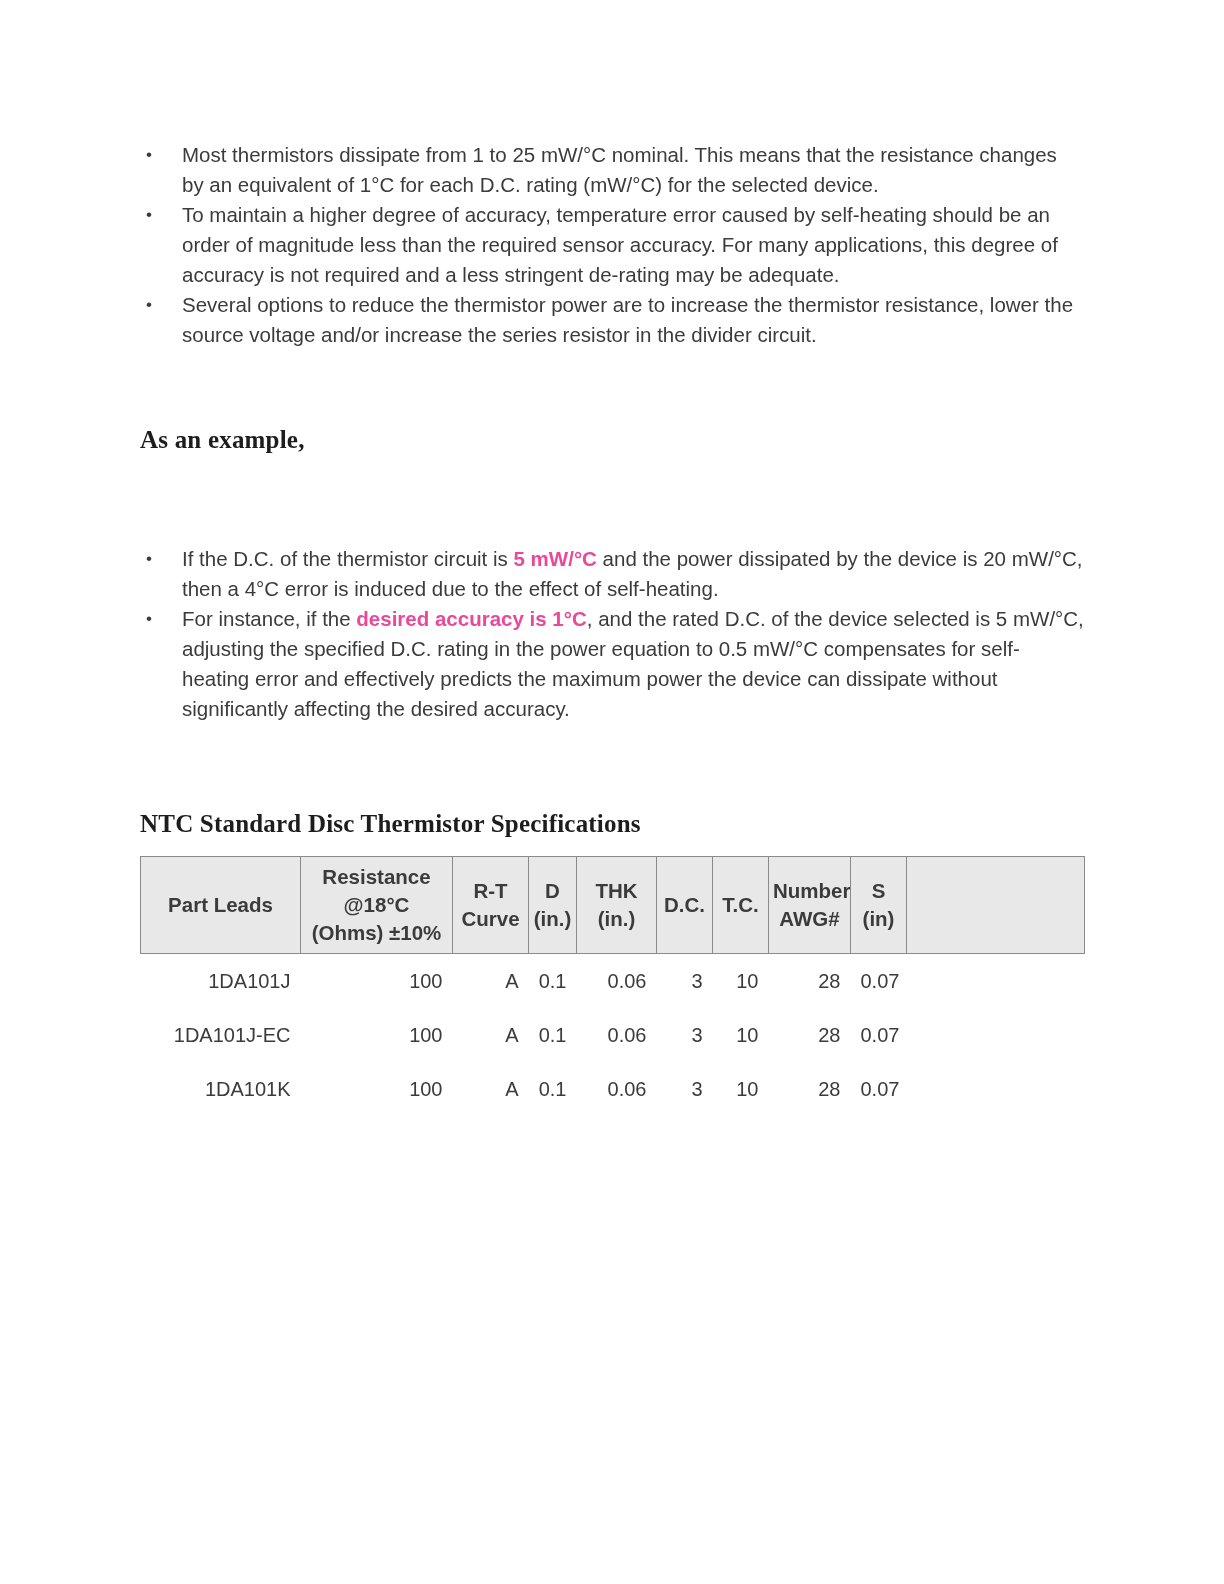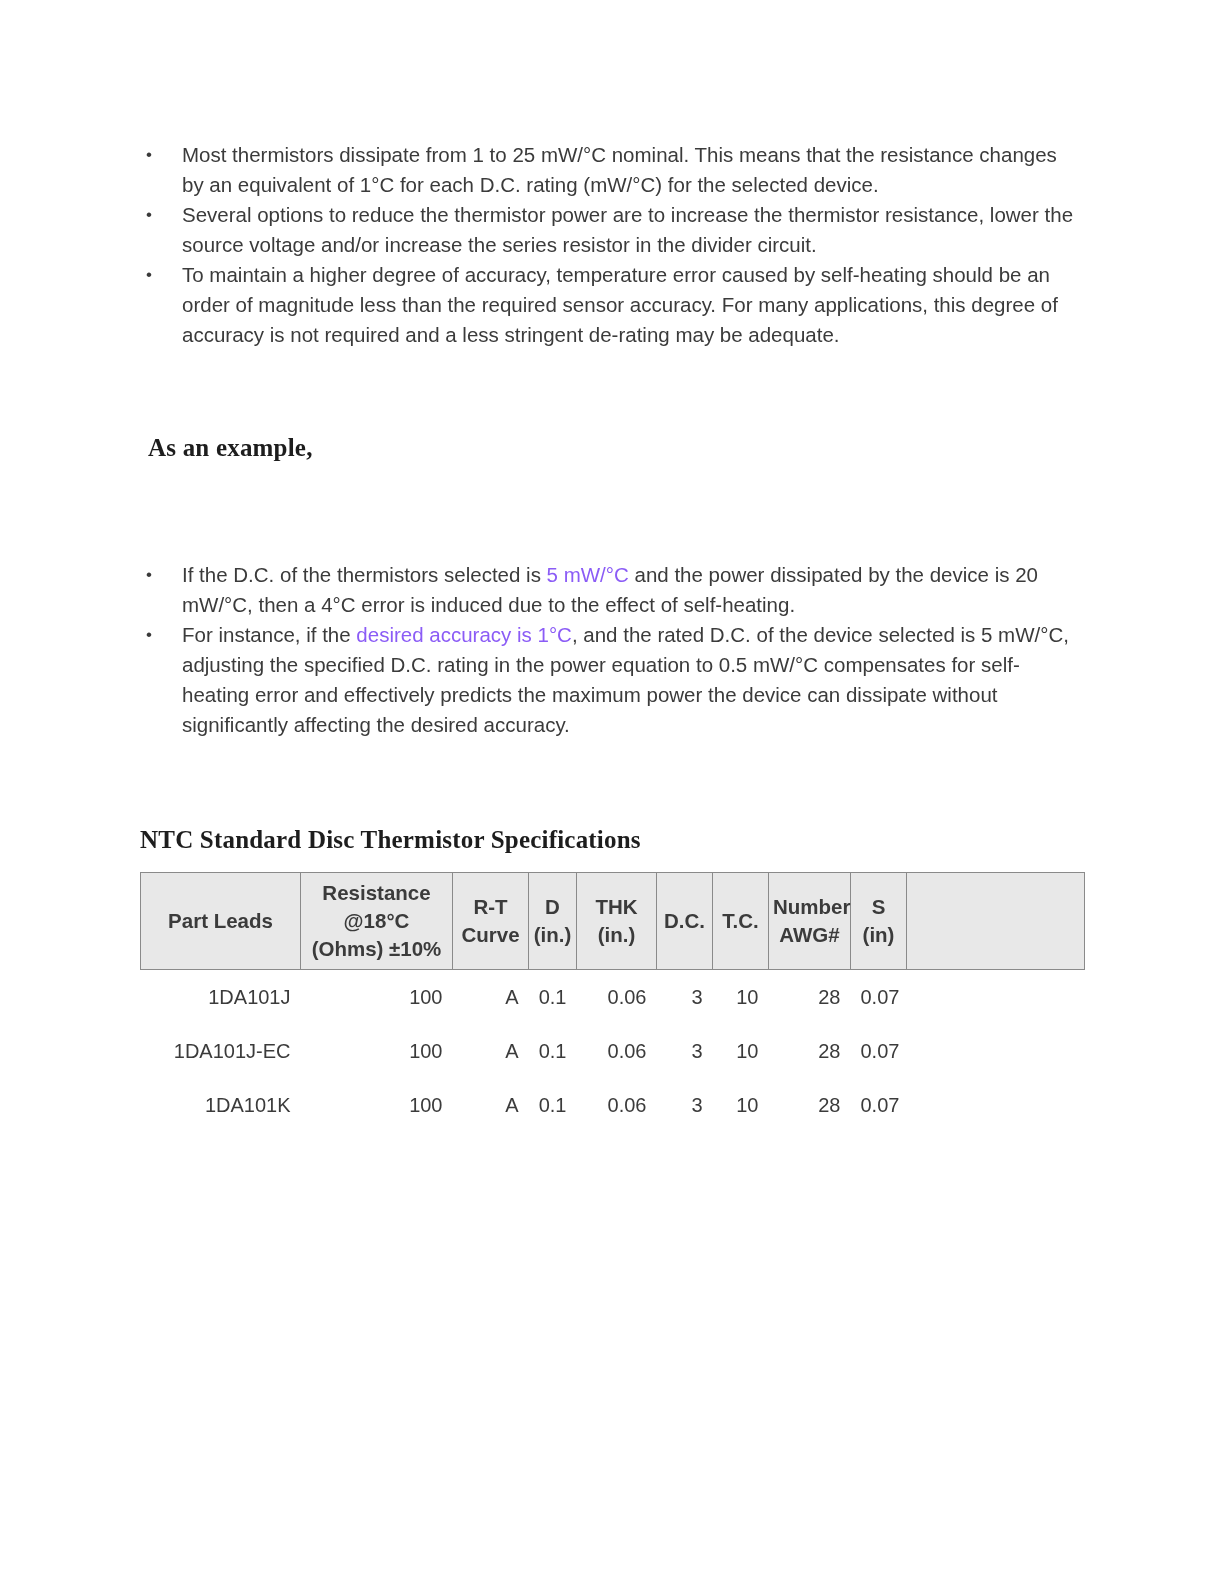--- a/index.html
+++ b/index.html
@@ -43,34 +43,34 @@
     color: #3b3b3b;
   }
   .spacer-1 { height: 76px; }
   .spacer-2 { height: 90px; }
   .spacer-3 { height: 86px; }
   h2.section-heading {
     font-family: "Liberation Serif", serif;
     font-weight: bold;
     font-size: 25px;
     color: #1d1d1d;
-    margin: 8px;
+    margin: 0;
     padding: 0;
     letter-spacing: 0.2px;
   }
   h3.table-heading {
     font-family: Liberation Serif, serif;
     font-weight: bold;
     font-size: 25px;
     color: #1d1d1d;
     margin: 0 0 18px 0;
     padding: 0;
     letter-spacing: 0.2px;
   }
-  strong { font-weight: normal; color: #8b5cf6; }
+  strong { font-weight: bold; color: #ec4899; }
 
   table.spec-table {
     border-collapse: collapse;
     width: 944px;
     table-layout: fixed;
   }
   table.spec-table th,
   table.spec-table td {
     border: 1px solid #8a8a8a;
     font-size: 20px;
@@ -104,32 +104,32 @@
   .col-s      { width: 56px; }
   .col-blank  { width: 178px; }
 </style>
 </head>
 <body>
 
 <div class="page">
 
   <ul class="bullets">
     <li>Most thermistors dissipate from 1 to 25 mW/°C nominal. This means that the resistance changes by an equivalent of 1°C for each D.C. rating (mW/°C) for the selected device.</li>
+    <li>To maintain a higher degree of accuracy, temperature error caused by self-heating should be an order of magnitude less than the required sensor accuracy. For many applications, this degree of accuracy is not required and a less stringent de-rating may be adequate.</li>
     <li>Several options to reduce the thermistor power are to increase the thermistor resistance, lower the source voltage and/or increase the series resistor in the divider circuit.</li>
-    <li>To maintain a higher degree of accuracy, temperature error caused by self-heating should be an order of magnitude less than the required sensor accuracy. For many applications, this degree of accuracy is not required and a less stringent de-rating may be adequate.</li>
   </ul>
 
   <div class="spacer-1"></div>
 
   <h2 class="section-heading">As an example,</h2>
 
   <div class="spacer-2"></div>
 
   <ul class="bullets" id="example-list">
-      <li><span>If the D.C. of the thermistors selected is </span><strong>5 mW/°C</strong><span> and the power dissipated by the device is 20 mW/°C, then a 4°C error is induced due to the effect of self-heating.</span></li>
+      <li><span>If the D.C. of the thermistor circuit is </span><strong>5 mW/°C</strong><span> and the power dissipated by the device is 20 mW/°C, then a 4°C error is induced due to the effect of self-heating.</span></li>
       <li><span>For instance, if the </span><strong>desired accuracy is 1°C</strong><span>, and the rated D.C. of the device selected is 5 mW/°C, adjusting the specified D.C. rating in the power equation to 0.5 mW/°C compensates for self-heating error and effectively predicts the maximum power the device can dissipate without significantly affecting the desired accuracy.</span></li>
     </ul>
 
   <div class="spacer-3"></div>
 
   <h3 class="table-heading">NTC Standard Disc Thermistor Specifications</h3>
 
   <table class="spec-table">
     <colgroup>
       <col class="col-part">

